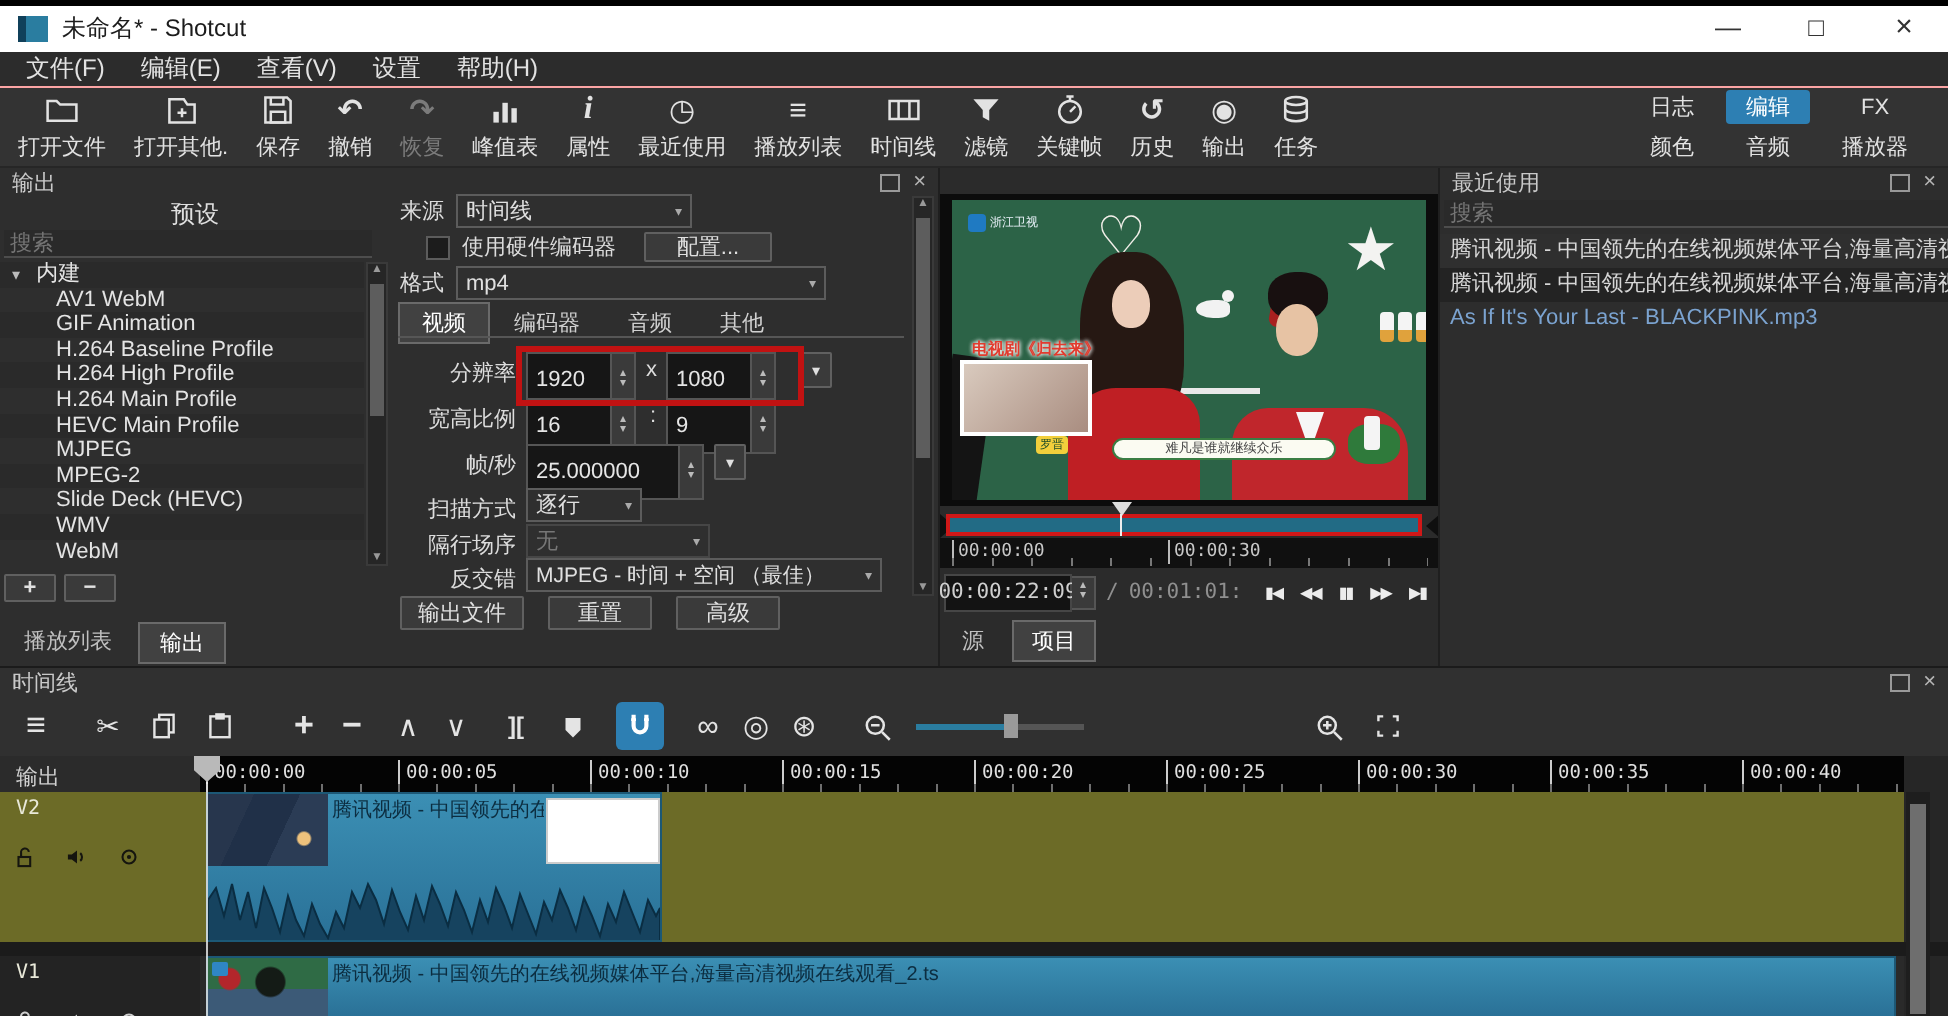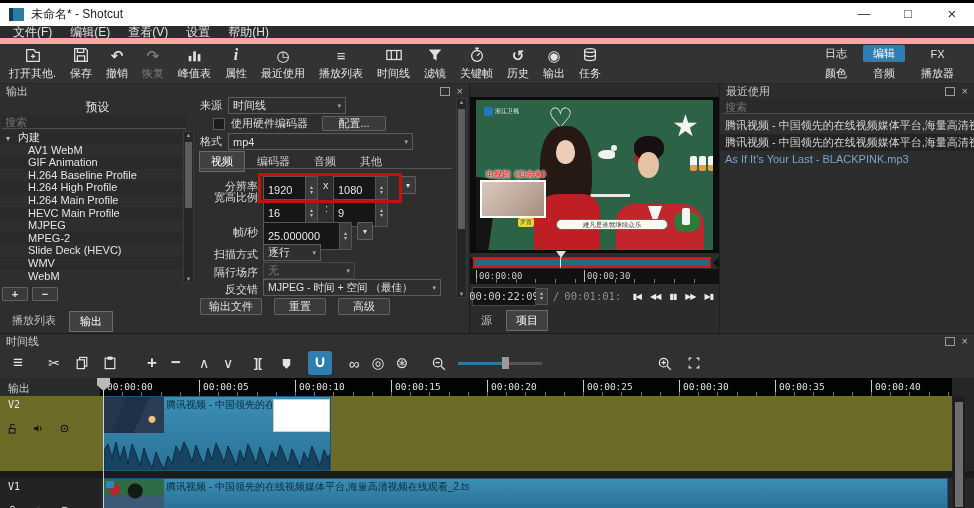--- a/index.html
+++ b/index.html
@@ -12,21 +12,21 @@
   
   #titlebar{position:absolute;left:0;top:0;width:100%;height:26px;background:#fff;
             border-top:3px solid #000;box-sizing:border-box;display:flex;align-items:center}
   .app-ico{width:15px;height:13px;margin:0 7px 0 9px;background:linear-gradient(90deg,#10405a 0 4px,#2a7da0 4px)}
   #titlebar .title{font-size:12px;color:#1c1c1c}
   .win-controls{margin-left:auto;display:flex;height:100%}
   .win-btn{width:44px;text-align:center;color:#333;font-size:13px;line-height:22px}
 
   
   #menubar{position:absolute;left:0;top:26px;width:100%;height:18px;background:#2c2c2c;
-           display:flex;align-items:center;padding-left:4px;box-sizing:border-box;border-bottom:6px solid #fca5a5}
+           display:flex;align-items:center;padding-left:4px;box-sizing:border-box;border-bottom:1px solid #fca5a5}
   .menu-item{padding:1px 9px;color:#e3e3e3;font-size:12px;white-space:nowrap}
 
   
   #toolbar{position:absolute;left:0;top:44px;width:100%;height:40px;background:#333;
            border-bottom:1px solid #262626;box-sizing:border-box;display:flex;align-items:center;padding-left:2px}
   .tb-item{display:flex;flex-direction:column;align-items:center;justify-content:flex-start;padding:1px 7px;height:36px}
   .tb-ico{height:19px;display:flex;align-items:center;justify-content:center;color:#e2e2e2}
   .tb-ico .glyph{font-size:15px;font-weight:bold;line-height:17px}
   .tb-ico svg{stroke:#e2e2e2;fill:none;stroke-width:1.4}
   .tb-ico svg .fil{fill:#e2e2e2;stroke:none}
@@ -186,20 +186,28 @@
     <span class="menu-item">编辑(E)</span>
     <span class="menu-item">查看(V)</span>
     <span class="menu-item">设置</span>
     <span class="menu-item">帮助(H)</span>
   </div>
 
   <div id="toolbar">
     <div class="tb-item">
       <span class="tb-ico">
           <svg width="20" height="18" viewBox="0 0 20 20">
+            <path d="M2 5h5l2 2h9v9H2z"></path>
+          </svg>
+        </span>
+      <span class="tb-lbl">打开文件</span>
+    </div>
+    <div class="tb-item">
+      <span class="tb-ico">
+          <svg width="20" height="18" viewBox="0 0 20 20">
             <path d="M3 4h8l2 3h4v10H3z"></path>
             <path d="M10 9v5M7.5 11.5h5"></path>
           </svg>
         </span>
       <span class="tb-lbl">打开其他.</span>
     </div>
     <div class="tb-item">
       <span class="tb-ico">
           <svg width="18" height="18" viewBox="0 0 20 20">
             <path d="M3 3h12l2 2v12H3z"></path>
@@ -390,21 +398,21 @@
       <span class="arr">
           <span>▴</span>
           <span>▾</span>
         </span>
     </span>
     <span class="btn abs" style="left:400px;top:92px;width:16px;height:18px">
         <span style="font-size:8px">▾</span>
       </span>
     <div class="red-box"></div>
 
-    <span class="flabel abs" style="left:200px;top:106px;width:58px;text-align:right">宽高比例</span>
+    <span class="flabel abs" style="left:200px;top:118px;width:58px;text-align:right">宽高比例</span>
     <span class="spin" style="left:263px;top:115px">
       <span class="val" style="width:42px">16</span>
       <span class="arr">
           <span>▴</span>
           <span>▾</span>
         </span>
     </span>
     <span class="sep-lbl" style="left:325px;top:118px">:</span>
     <span class="spin" style="left:333px;top:115px">
       <span class="val" style="width:42px">9</span>

